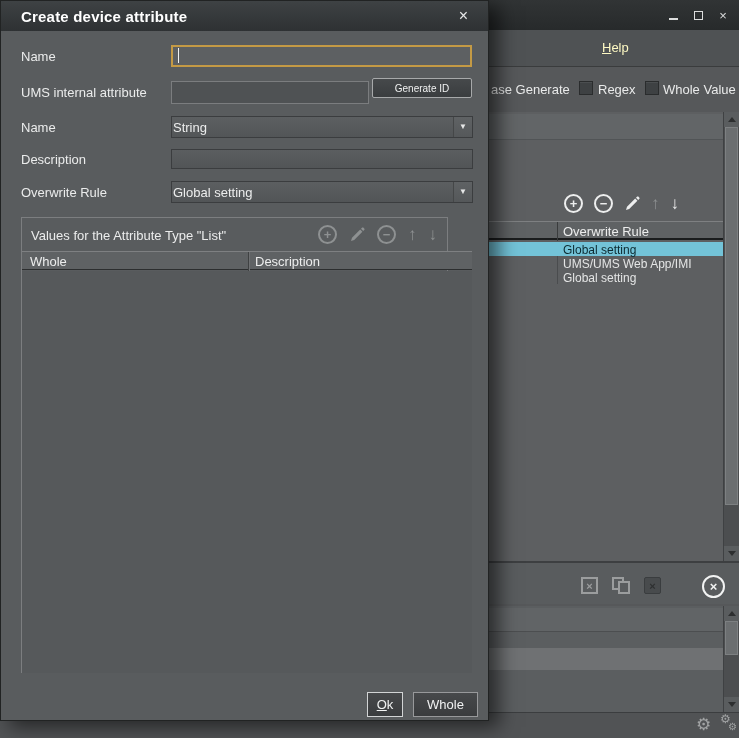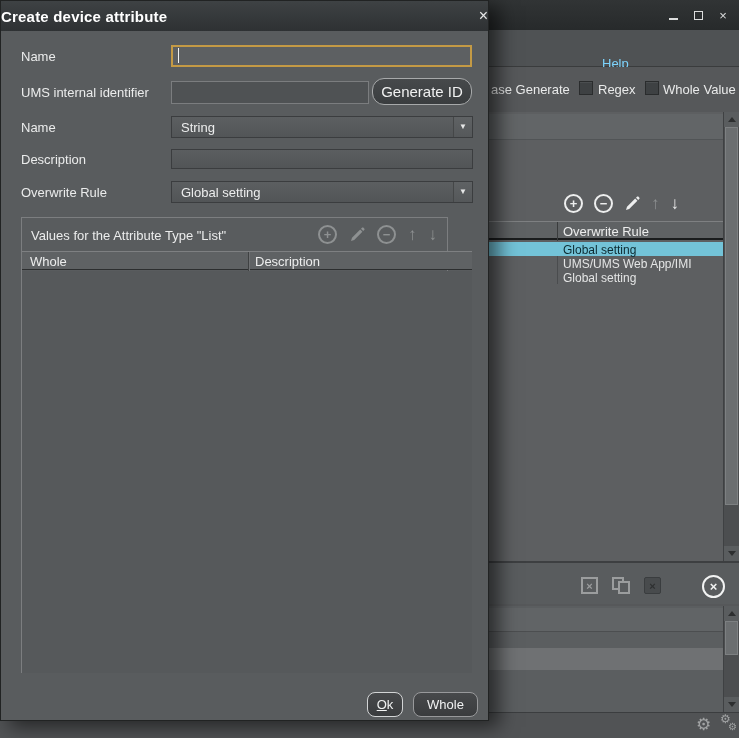--- a/index.html
+++ b/index.html
@@ -7,21 +7,21 @@
   .screen { position:relative; width:739px; height:738px; overflow:hidden; background:#56585a; color:#e9eaea; font-size:13px; }
 
   
   .bg-titlebar { position:absolute; left:0; top:0; width:739px; height:30px; background:linear-gradient(#313435,#272a2b); }
   .win-controls { position:absolute; right:8px; top:0; height:30px; display:flex; align-items:center; gap:9px; }
   .win-btn { width:16px; height:16px; display:flex; align-items:center; justify-content:center; color:#dcdddd; font-size:13px; cursor:default; }
   .win-min-bar { width:9px; height:2px; background:#dcdddd; margin-top:7px; }
   .win-max-box { width:9px; height:9px; border:1px solid #dcdddd; }
 
   .help-band { position:absolute; left:0; top:30px; width:739px; height:37px; background:#4f5254; border-bottom:1px solid #3a3c3d; }
-  .help-btn { position:absolute; left:594px; top:8px; padding:2px 8px; color:#7dd3fc; font-size:13px; background:transparent; border:none; font-family:inherit;margin-top:16px; }
+  .help-btn { position:absolute; left:594px; top:8px; padding:2px 8px; color:#fef9c3; font-size:13px; background:transparent; border:none; font-family:inherit; }
   .uf { display:block; }
   .uf::first-letter { text-decoration:underline; }
 
   .opts-band { position:absolute; left:0; top:67px; width:739px; height:45px; background:#56585a; }
   .opt-label { position:absolute; top:15px; color:#e9eaea; font-size:13px; white-space:nowrap; }
   .checkbox { position:absolute; top:14px; width:14px; height:14px; background:#3e4143; border:1px solid #2a2c2d; box-shadow:inset 0 1px 0 rgba(255,255,255,0.07); }
 
   .main-panel { position:absolute; left:0; top:112px; width:723px; height:449px; background:#5d5f61; }
   .mp-topband { position:absolute; left:0; top:2px; width:723px; height:26px; background:#626567; border-bottom:1px solid #515456; }
   .tb-icons { position:absolute; left:564px; top:82px; display:flex; gap:11px; align-items:center; }
@@ -61,50 +61,50 @@
   .lp-band2 { position:absolute; left:0; top:42px; width:723px; height:22px; background:#6f7173; }
 
   .bottom-strip { position:absolute; left:0; top:712px; width:739px; height:26px; background:#515355; border-top:1px solid #3b3d3f; }
   .gear { position:absolute; color:#a0a2a3; line-height:1; }
   .gear.g1 { left:696px; top:3px; font-size:17px; }
   .gear.g2 { left:720px; top:0px;  font-size:12px; }
   .gear.g3 { left:728px; top:9px;  font-size:10px; }
 
   
   .dialog { position:absolute; left:0; top:0; width:489px; height:721px; background:#595c5e; border:1px solid #212323; box-shadow:10px 6px 18px rgba(0,0,0,0.55); z-index:10; }
-  .dlg-titlebar { height:30px; background:linear-gradient(#3e4244,#2e3133); display:flex; align-items:center; padding:0 0; }
+  .dlg-titlebar { height:30px; background:linear-gradient(#3e4244,#2e3133); display:flex; align-items:center; padding:0 20px; }
   .dlg-title { flex:1; font-weight:bold; font-size:15px; color:#ffffff; letter-spacing:0.2px; }
   .dlg-close { color:#e8e9e9; font-size:16px; line-height:1; cursor:default; }
 
   .flabel { position:absolute; left:20px; color:#ebecec; font-size:13px; white-space:nowrap; }
 
   .txt-field { position:absolute; font-family:inherit; font-size:13px; color:#f0f1f1; outline:none; }
   .name-input { left:170px; top:44px; width:301px; height:22px; background:#5d6062; border:2px solid #c49a45; }
   .caret { position:absolute; left:177px; top:47px; width:1px; height:15px; background:#f2f3f3; }
   .ums-input { left:170px; top:80px; width:198px; height:23px; background:#4f5254; border:1px solid #7b7d7f; }
   .desc-input { left:170px; top:148px; width:302px; height:20px; background:linear-gradient(#5b5e60,#525557); border:1px solid #3b3d3f; }
 
-  .genid-btn { position:absolute; left:371px; top:77px; width:100px; height:27px; background:linear-gradient(#46494b,#3a3d3f); border:1px solid #a7a9aa; border-radius:12px; color:#f0f1f1; font-size:15px; font-family:inherit; }
+  .genid-btn { position:absolute; left:371px; top:77px; width:100px; height:20px; background:linear-gradient(#46494b,#3a3d3f); border:1px solid #a7a9aa; border-radius:2px; color:#f0f1f1; font-size:10px; font-family:inherit; }
 
   .combo { position:absolute; left:170px; width:302px; height:22px; background:linear-gradient(#5c5f61,#525557); border:1px solid #3b3d3f; color:#eceded; font-size:13px; }
-  .combo .combo-text { position:absolute; left:9px; top:3px; white-space:nowrap; }
+  .combo .combo-text { position:absolute; left:1px; top:3px; white-space:nowrap; }
   .combo .arrow-zone { position:absolute; right:0; top:0; width:19px; height:100%; border-left:1px solid #454748; background:linear-gradient(#5f6264,#55585a); display:flex; align-items:center; justify-content:center; }
   .combo .arrow { font-size:8px; color:#e6e7e7; line-height:1; }
   .type-combo { top:115px; } .ow-combo { top:180px; }
 
   .group { position:absolute; left:20px; top:216px; width:427px; height:456px; border:1px solid #7c7e80; }
   .group-title { position:absolute; left:9px; top:10px; font-size:13px; color:#ebecec; white-space:nowrap; }
   .group-icons { position:absolute; right:10px; top:7px; display:flex; gap:12px; align-items:center; }
   .gtable-header { position:absolute; left:0; top:33px; width:450px; height:19px; background:#5f6264; border-top:1px solid #7e8082; border-bottom:1px solid #2c2e2f; }
   .gh-value { position:absolute; left:8px; top:2px; font-size:13px; color:#eceded; }
   .gh-desc { position:absolute; left:233px; top:2px; font-size:13px; color:#eceded; }
   .gh-sep { position:absolute; left:226px; top:0; width:1px; height:19px; background:#3f4142; box-shadow:1px 0 0 #6e7072; }
   .gtable-body { position:absolute; left:0; top:53px; width:450px; height:402px; background:#56595b; }
 
-  .btn { position:absolute; background:linear-gradient(#47494b,#3a3c3e); border-radius:8px; color:#f1f2f2; font-size:13px; font-family:inherit; display:flex; align-items:center; justify-content:center; }
+  .btn { position:absolute; background:linear-gradient(#47494b,#3a3c3e); border-radius:0; color:#f1f2f2; font-size:13px; font-family:inherit; display:flex; align-items:center; justify-content:center; }
   .ok-btn { left:366px; top:691px; width:36px; height:25px; border:1px solid #d2d4d5; }
   .cancel-btn { left:412px; top:691px; width:65px; height:25px; border:1px solid #98999b; }
 </style>
 </head>
 <body>
 
 <div class="screen">
 
   <div class="bg-titlebar">
     <div class="win-controls">
@@ -222,21 +222,21 @@
   <div class="dialog">
     <div class="dlg-titlebar">
       <span class="dlg-title">Create device attribute</span>
       <span class="dlg-close">×</span>
     </div>
 
     <span class="flabel" style="top:48px">Name</span>
     <input class="txt-field name-input" value="" style="">
     <span class="caret"></span>
 
-    <span class="flabel" style="top:84px">UMS internal identifier</span>
+    <span class="flabel" style="top:84px">UMS internal attribute</span>
     <input class="txt-field ums-input" value="" style="">
     <button class="genid-btn"><span>Generate ID</span></button>
 
     <span class="flabel" style="top:119px">Name</span>
     <div class="combo type-combo">
       <span class="combo-text">String</span>
       <span class="arrow-zone">
           <span class="arrow">▼</span>
         </span>
     </div>

